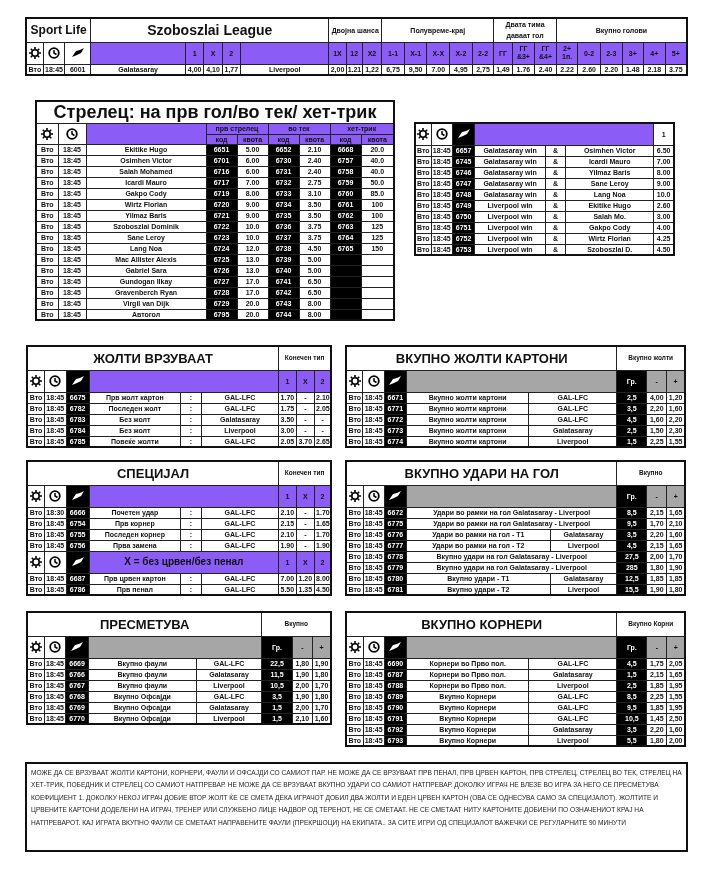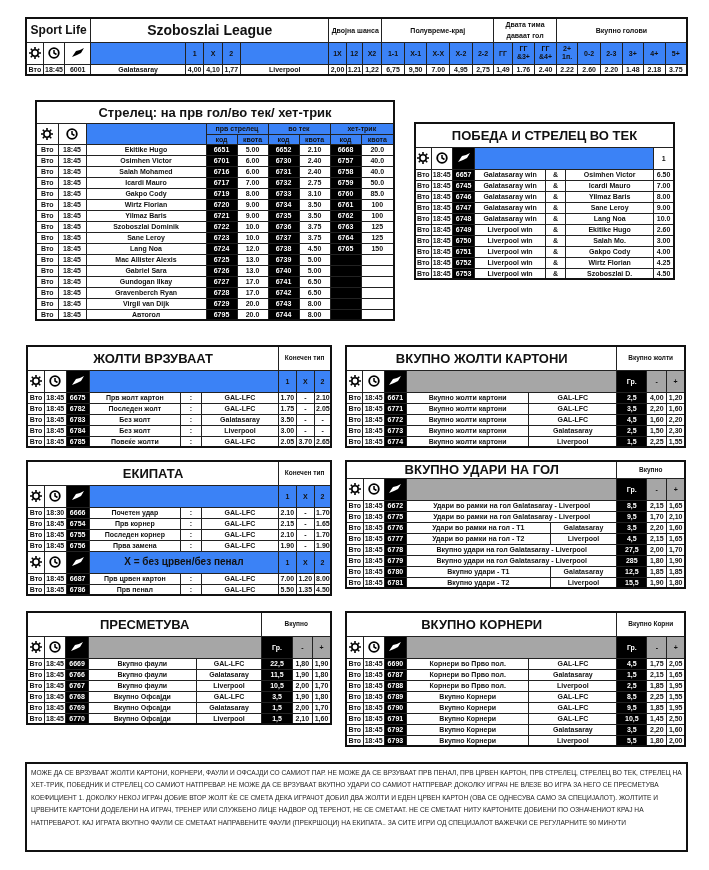--- a/index.html
+++ b/index.html
@@ -2,21 +2,21 @@
 <html><head>
 <meta charset="utf-8">
 <style>
   * { box-sizing: border-box; margin: 0; padding: 0; }
   html, body { width: 709px; height: 870px; background: #fff; overflow: hidden; }
   body { position: relative; font-family: "Liberation Sans", sans-serif; color: #111; }
   table { border-collapse: collapse; position: absolute; table-layout: fixed; }
   td, th { border: 1px solid #222; font-size: 7px; font-weight: bold; text-align: center; white-space: nowrap; overflow: hidden; padding: 0 1px; line-height: 1; }
   .thick { border: 2px solid #111; }
   .dot { border-left: 1px dotted #888 !important; }
-  .gray { background: #3b82f6; }
+  .gray { background: #8b5cf6; }
   .dgray { background: #a6a6a6; }
   .blk { background: #000; color: #fff; }
   .title { font-family: "Liberation Sans", sans-serif; font-weight: bold; }
   .ico svg { display: block; margin: 0 auto; }
   .note { position: absolute; left: 25px; top: 762px; width: 663px; height: 90px; border: 2px solid #111; padding: 3px 4px; font-size: 6.6px; line-height: 12.4px; color: #222; }
   .small { font-size: 6.5px; }
 </style>
 </head>
 <body>
 
@@ -144,21 +144,21 @@
       <col style="width:120px">
     <col style="width:31px">
       <col style="width:31px">
       <col style="width:31px">
       <col style="width:31px">
       <col style="width:31px">
       <col style="width:33px">
   </colgroup>
   <tbody>
       <tr style="height:22px">
-        <td colspan="9" class="title" style="font-size:13px">Стрелец: на прв гол/во тек/ хет-трик</td>
+        <td colspan="9" class="title" style="font-size:18px">Стрелец: на прв гол/во тек/ хет-трик</td>
       </tr>
   <tr style="height:11px">
     <td rowspan="2" class="ico">
           <svg width="12" height="12" viewBox="0 0 12 12">
             <circle cx="6" cy="6" r="3.2" fill="none" stroke="#000" stroke-width="1.6"></circle>
             <g stroke="#000" stroke-width="1.6">
               <line x1="6" y1="0" x2="6" y2="2"></line>
               <line x1="6" y1="10" x2="6" y2="12"></line>
               <line x1="0" y1="6" x2="2" y2="6"></line>
               <line x1="10" y1="6" x2="12" y2="6"></line>
@@ -373,23 +373,20 @@
   <colgroup>
     <col style="width:16px">
       <col style="width:21px">
       <col style="width:22px">
       <col style="width:70px">
       <col style="width:20px">
       <col style="width:87px">
       <col style="width:20px">
   </colgroup>
   <tbody>
-      <tr style="height:24px">
-        <td colspan="7" class="title" style="font-size:13px">ПОБЕДА И СТРЕЛЕЦ ВО ТЕК</td>
-      </tr>
   <tr style="height:22px">
     <td class="ico">
           <svg width="12" height="12" viewBox="0 0 12 12">
             <circle cx="6" cy="6" r="3.2" fill="none" stroke="#000" stroke-width="1.6"></circle>
             <g stroke="#000" stroke-width="1.6">
               <line x1="6" y1="0" x2="6" y2="2"></line>
               <line x1="6" y1="10" x2="6" y2="12"></line>
               <line x1="0" y1="6" x2="2" y2="6"></line>
               <line x1="10" y1="6" x2="12" y2="6"></line>
               <line x1="1.8" y1="1.8" x2="3.2" y2="3.2"></line>
@@ -727,21 +724,21 @@
       <col style="width:21px">
       <col style="width:84px">
       <col style="width:19px">
       <col style="width:71px">
       <col style="width:16px">
       <col style="width:17px">
       <col style="width:15px">
   </colgroup>
   <tbody>
       <tr style="height:24px">
-    <td colspan="6" class="title" style="font-size:13px">ЕКИПАТА</td>
+    <td colspan="6" class="title" style="font-size:13px">СПЕЦИЈАЛ</td>
     <td colspan="3" class="small">Конечен тип</td>
   </tr>
   <tr style="height:22px" id="sp-head">
         <td class="ico">
           <svg width="12" height="12" viewBox="0 0 12 12">
             <circle cx="6" cy="6" r="3.2" fill="none" stroke="#000" stroke-width="1.6"></circle>
             <g stroke="#000" stroke-width="1.6">
               <line x1="6" y1="0" x2="6" y2="2"></line>
               <line x1="6" y1="10" x2="6" y2="12"></line>
               <line x1="0" y1="6" x2="2" y2="6"></line>
@@ -881,21 +878,21 @@
     <col style="width:16px">
       <col style="width:20px">
       <col style="width:21px">
       <col style="width:135px">
       <col style="width:63px">
       <col style="width:28px">
       <col style="width:19px">
       <col style="width:17px">
   </colgroup>
   <tbody>
-      <tr style="height:17px">
+      <tr style="height:24px">
     <td colspan="5" class="title" style="font-size:13px">ВКУПНО УДАРИ НА ГОЛ</td>
     <td colspan="3" class="small">Вкупно</td>
   </tr>
   <tr style="height:22px" id="sh-head">
         <td class="ico">
           <svg width="12" height="12" viewBox="0 0 12 12">
             <circle cx="6" cy="6" r="3.2" fill="none" stroke="#000" stroke-width="1.6"></circle>
             <g stroke="#000" stroke-width="1.6">
               <line x1="6" y1="0" x2="6" y2="2"></line>
               <line x1="6" y1="10" x2="6" y2="12"></line>

